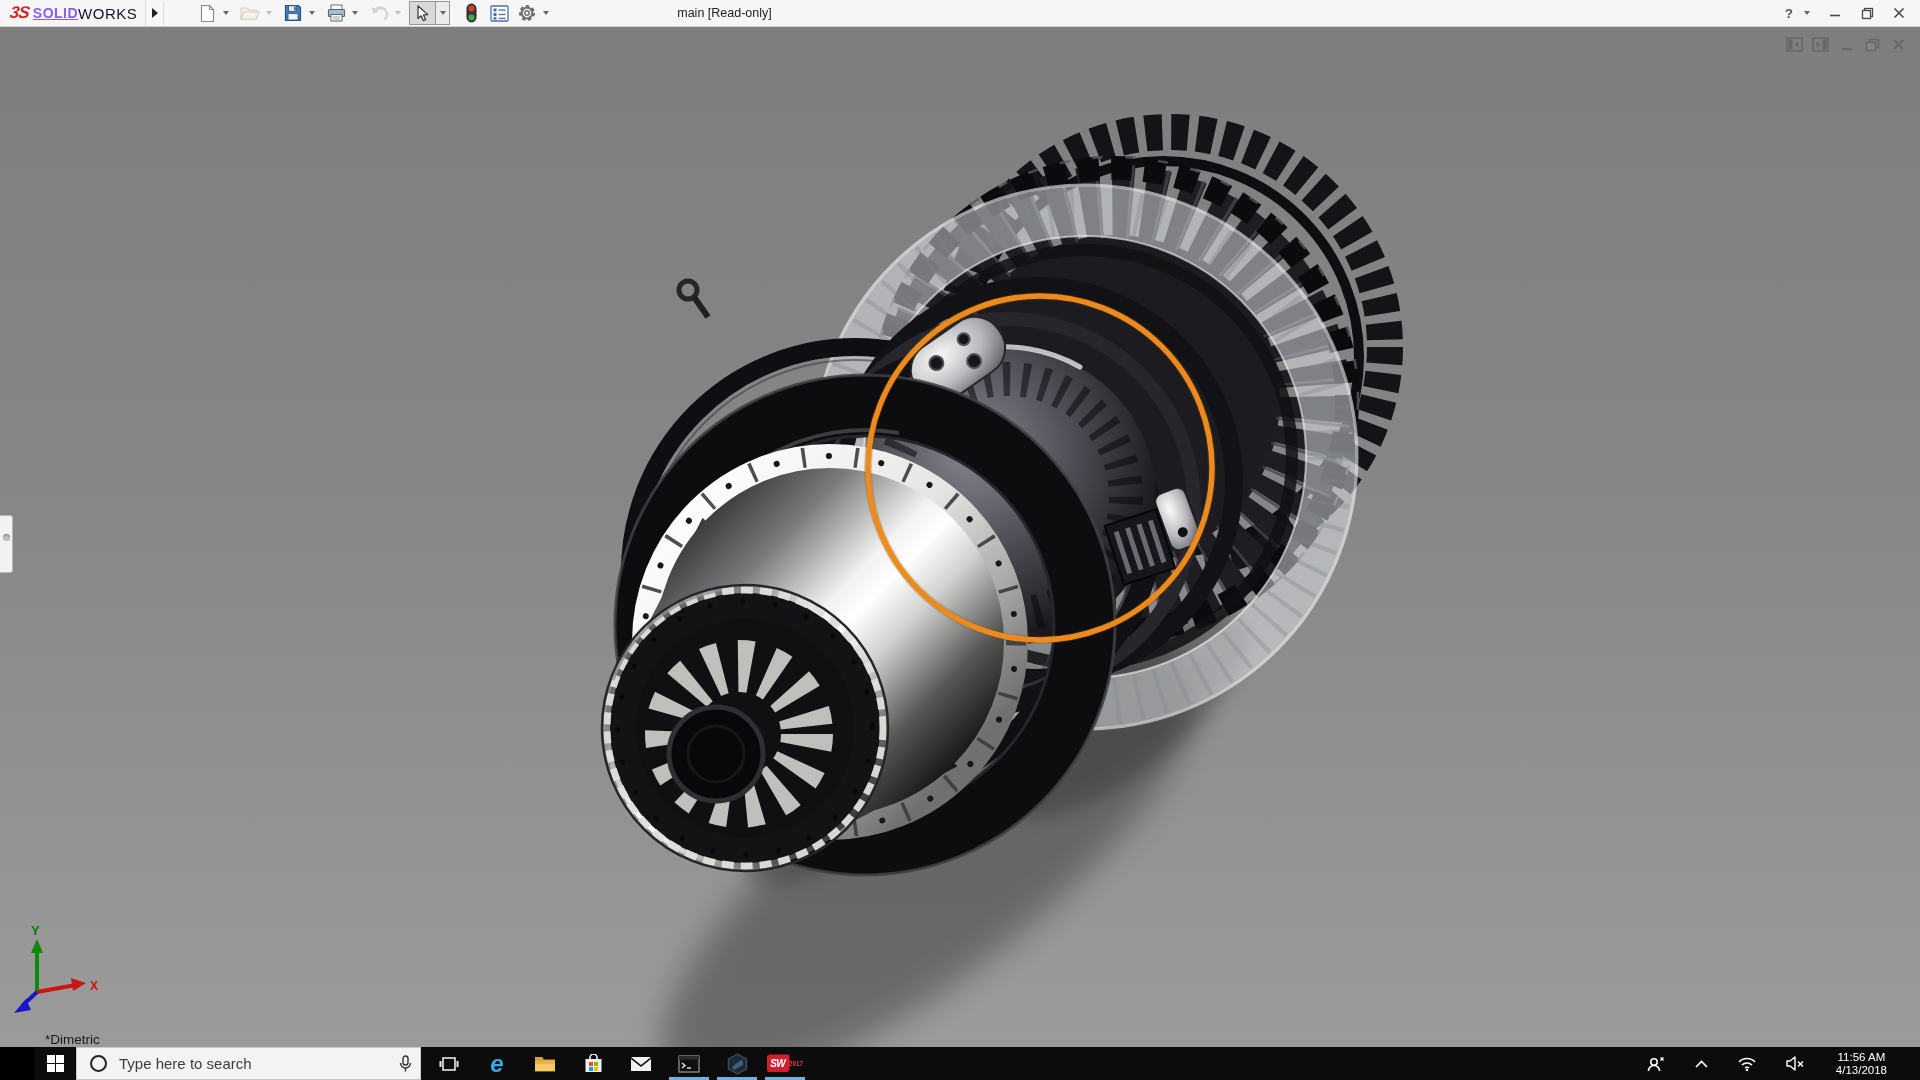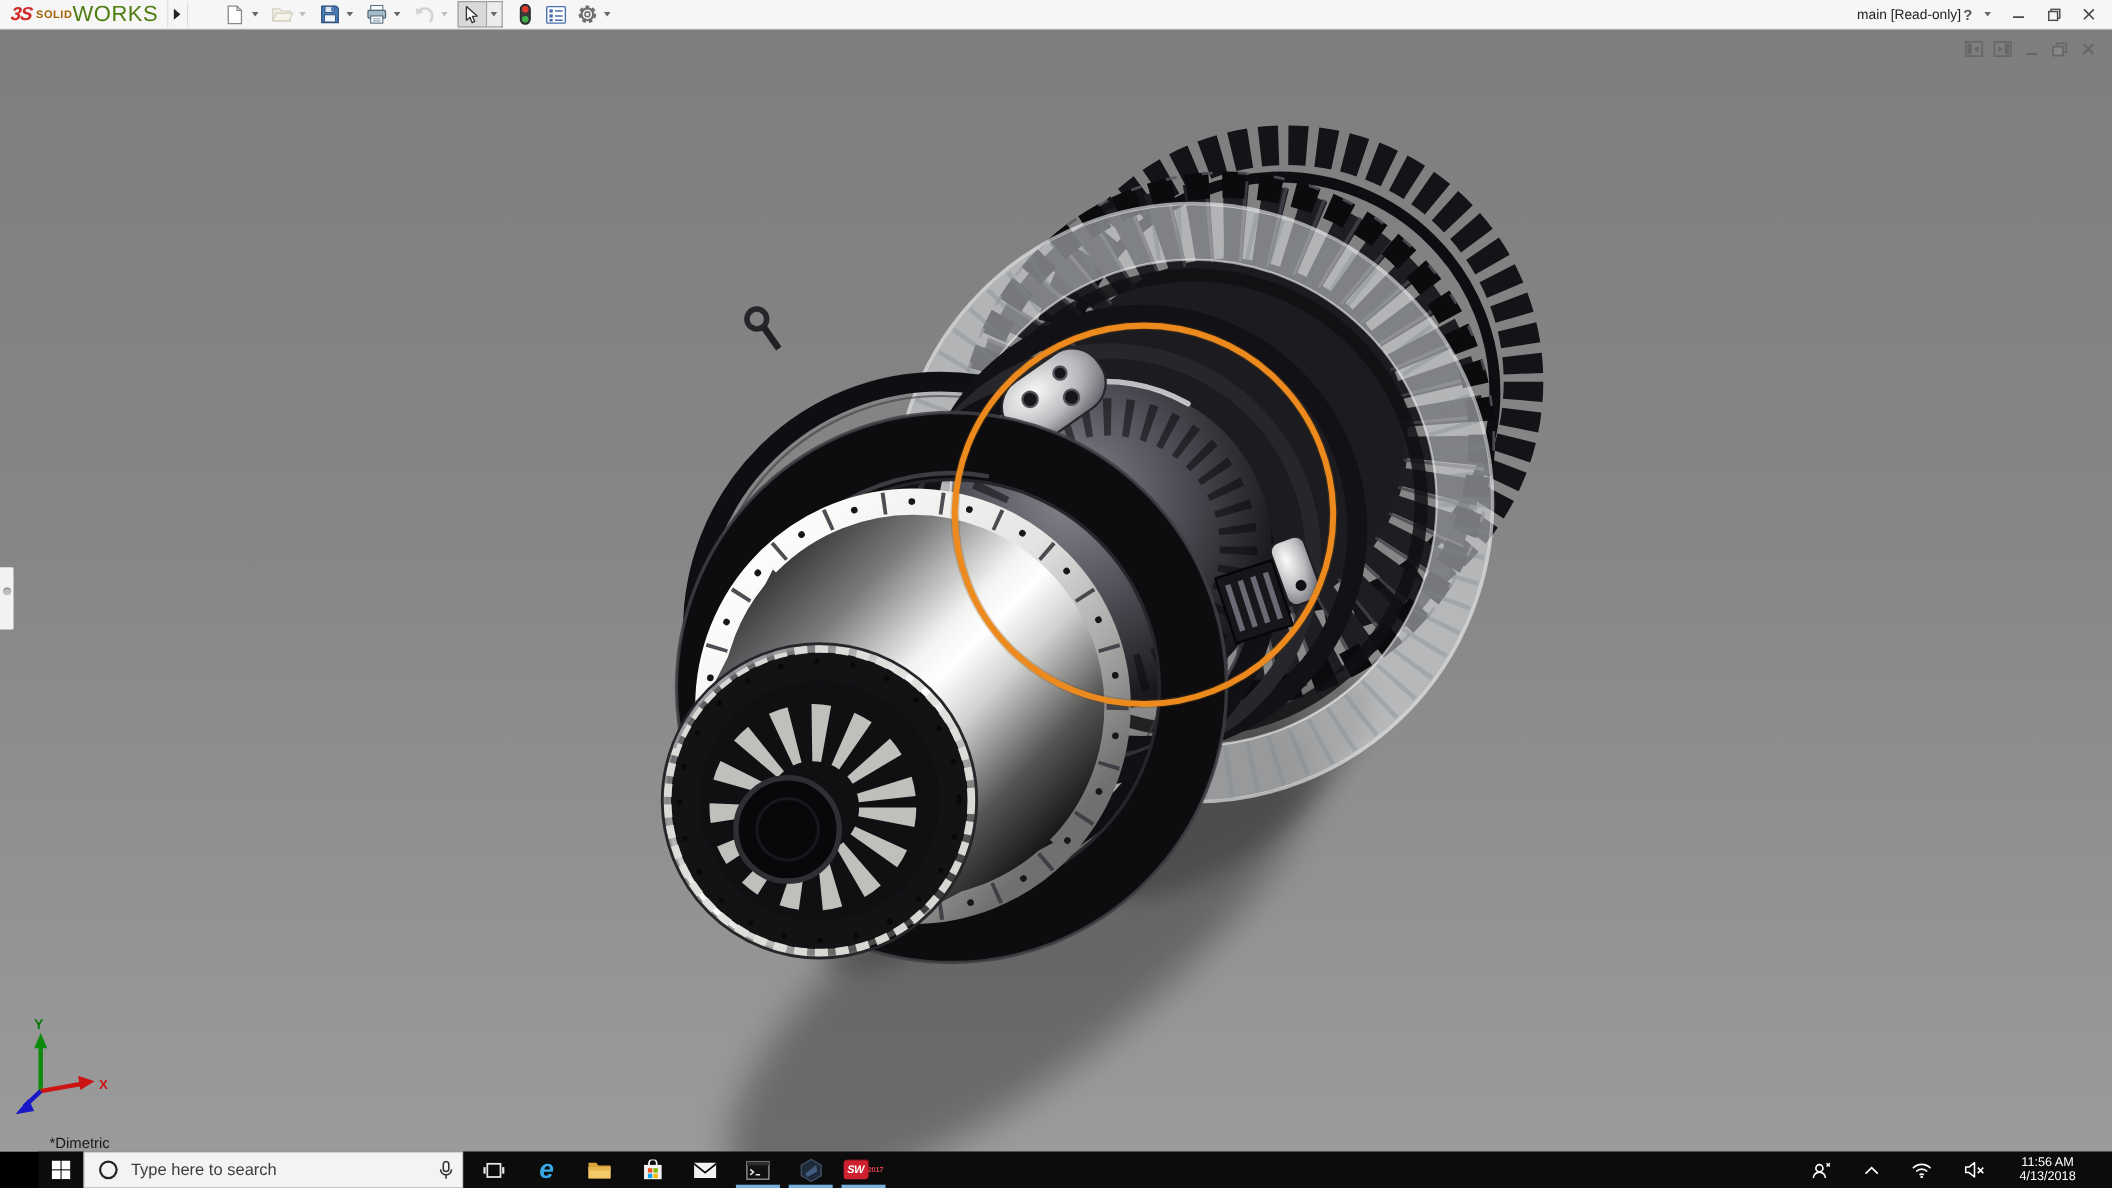--- a/index.html
+++ b/index.html
@@ -7,37 +7,37 @@
               font-family:"Liberation Sans", sans-serif; }
 
   
   .titlebar { position:absolute; top:0; left:0; width:1920px; height:27px;
               background:#f6f6f6; border-bottom:1px solid #cfcfcf;
               display:flex; align-items:center; }
   .brand { display:flex; align-items:center; height:27px; padding:0 8px 0 10px;
            border-right:1px solid #ddd; }
   .brand-glyph { color:#cf2a27; font-size:17px; font-weight:bold; font-style:italic;
                  transform:skewX(-8deg); margin-right:4px; letter-spacing:-1px;}
-  .brand-bold { color:#a16207; font-size:10px; font-weight:bold; letter-spacing:.5px;}
-  .brand-light { color:#4d7c0f; font-size:20px; font-weight:normal; letter-spacing:.5px;}
+  .brand-bold { color:#8b5cf6; font-size:14px; font-weight:bold; letter-spacing:.5px;text-decoration:underline;}
+  .brand-light { color:#0f172a; font-size:15px; font-weight:normal; letter-spacing:.5px;}
   .flyout-btn { width:18px; height:23px; display:flex; align-items:center; justify-content:center;
                 border-right:1px solid #ddd; cursor:default; }
   .flyout-btn svg { display:block; }
   .toolbar { display:flex; align-items:center; margin-left:30px; height:27px; }
   .tool { display:flex; align-items:center; margin-right:2px; }
   .tool-btn { width:26px; height:24px; display:flex; align-items:center; justify-content:center; }
   .tool-caret { width:11px; height:24px; display:flex; align-items:center; justify-content:center; margin-right:4px;}
   .caret-down { width:0; height:0; border-left:3.5px solid transparent;
                 border-right:3.5px solid transparent; border-top:4px solid #666; }
   .disabled { opacity:.38; }
   .sel-box { width:27px; height:24px; background:#d9d9d9; border:1px solid #979797;
              display:flex; align-items:center; justify-content:center; }
   .sel-caret { width:14px; height:24px; background:#ececec; border:1px solid #979797; border-left:none;
                display:flex; align-items:center; justify-content:center; margin-right:6px;}
-  .doc-title { flex:1; text-align:right; font-size:12.5px; color:#222; padding-left:120px;}
+  .doc-title { flex:1; text-align:left; font-size:12.5px; color:#222; padding-left:120px;}
   .win-controls { display:flex; align-items:center; gap:6px; padding-right:8px; }
   .help-label { font-size:13.5px; color:#555; font-weight:bold; padding:0 2px;}
   .wc-btn { width:26px; height:22px; display:flex; align-items:center; justify-content:center; }
 
   
   .viewport { position:absolute; top:27px; left:0; width:1920px; height:1020px;
               background:linear-gradient(to bottom, #7e7e7e 0%, #868686 45%, #9b9b9b 100%); }
   .engine-svg { position:absolute; top:0; left:0; width:1920px; height:1020px; }
   .child-controls { position:absolute; top:10px; right:13px; display:flex; gap:9px; opacity:.65; }
   .cc-btn { width:17px; height:15px; display:flex; align-items:center; justify-content:center; }

